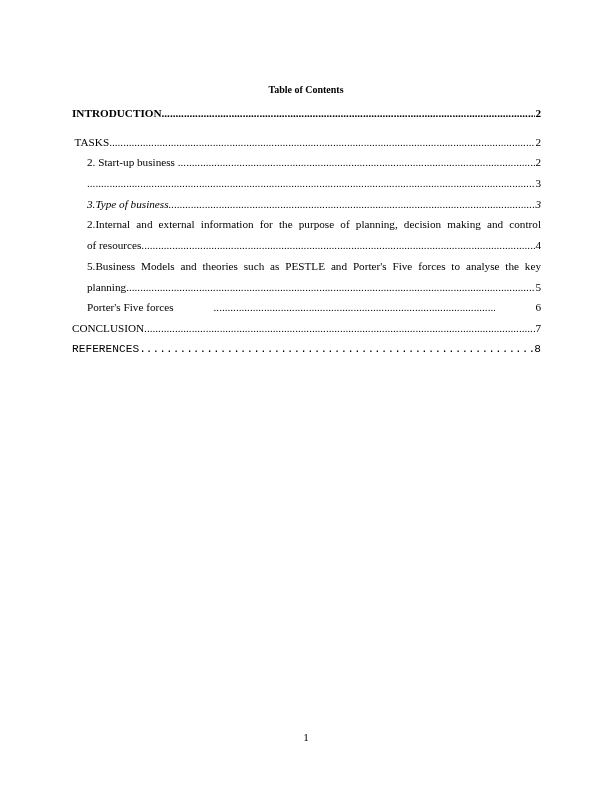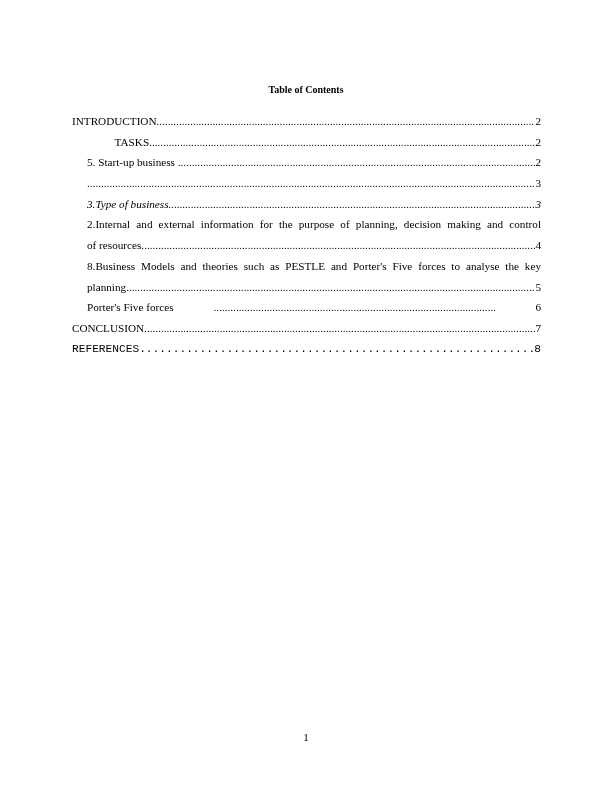--- a/index.html
+++ b/index.html
@@ -19,51 +19,51 @@
           text-align:justify; text-align-last:justify; white-space:nowrap; }
   .pagenum { position:absolute; top:731px; left:0; width:612px; text-align:center; font-size:11.2px; }
 </style>
 </head>
 <body>
 
 <div>
   <div class="title">Table of Contents</div>
 
   <div class="toc">
-    <div class="entry" style="top:114px;">
+    <div class="entry" style="top:106px;font-weight:bold;">
       <span class="label">INTRODUCTION</span>
       <span class="dots"></span>
       <span class="page">2</span>
     </div>
     <div class="entry" style="top:135px;">
-      <span class="label" style="white-space:pre;margin-left:40px;"> TASKS</span>
+      <span class="label" style="white-space:pre;"> TASKS</span>
       <span class="dots"></span>
       <span class="page">2</span>
     </div>
     <div class="entry l2" style="top:155px;">
-      <span class="label" style="white-space:pre;">5. Start-up business </span>
+      <span class="label" style="white-space:pre;">2. Start-up business </span>
       <span class="dots"></span>
       <span class="page">2</span>
     </div>
     <div class="entry l2" style="top:176px;">
       <span class="dots"></span>
       <span class="page">3</span>
     </div>
     <div class="entry l2" style="top:197px;font-style:italic;">
       <span class="label">3.Type of business</span>
       <span class="dots"></span>
       <span class="page">3</span>
     </div>
     <div class="wrap" style="top:217px;">2.Internal and external information for the purpose of planning, decision making and control</div>
     <div class="entry l2" style="top:238px;align-items:center;">
       <span class="label">of resources</span>
       <span class="dots"></span>
       <span class="page">4</span>
     </div>
-    <div class="wrap" style="top:259px;">8.Business Models and theories such as PESTLE and Porter's Five forces to analyse the key</div>
+    <div class="wrap" style="top:259px;">5.Business Models and theories such as PESTLE and Porter's Five forces to analyse the key</div>
     <div class="entry l2" style="top:280px;">
       <span class="label">planning</span>
       <span class="dots"></span>
       <span class="page">5</span>
     </div>
     <div class="entry l2" style="top:300px;gap:40px;">
       <span class="label">Porter's Five forces</span>
       <span class="dots"></span>
       <span class="page">6</span>
     </div>

